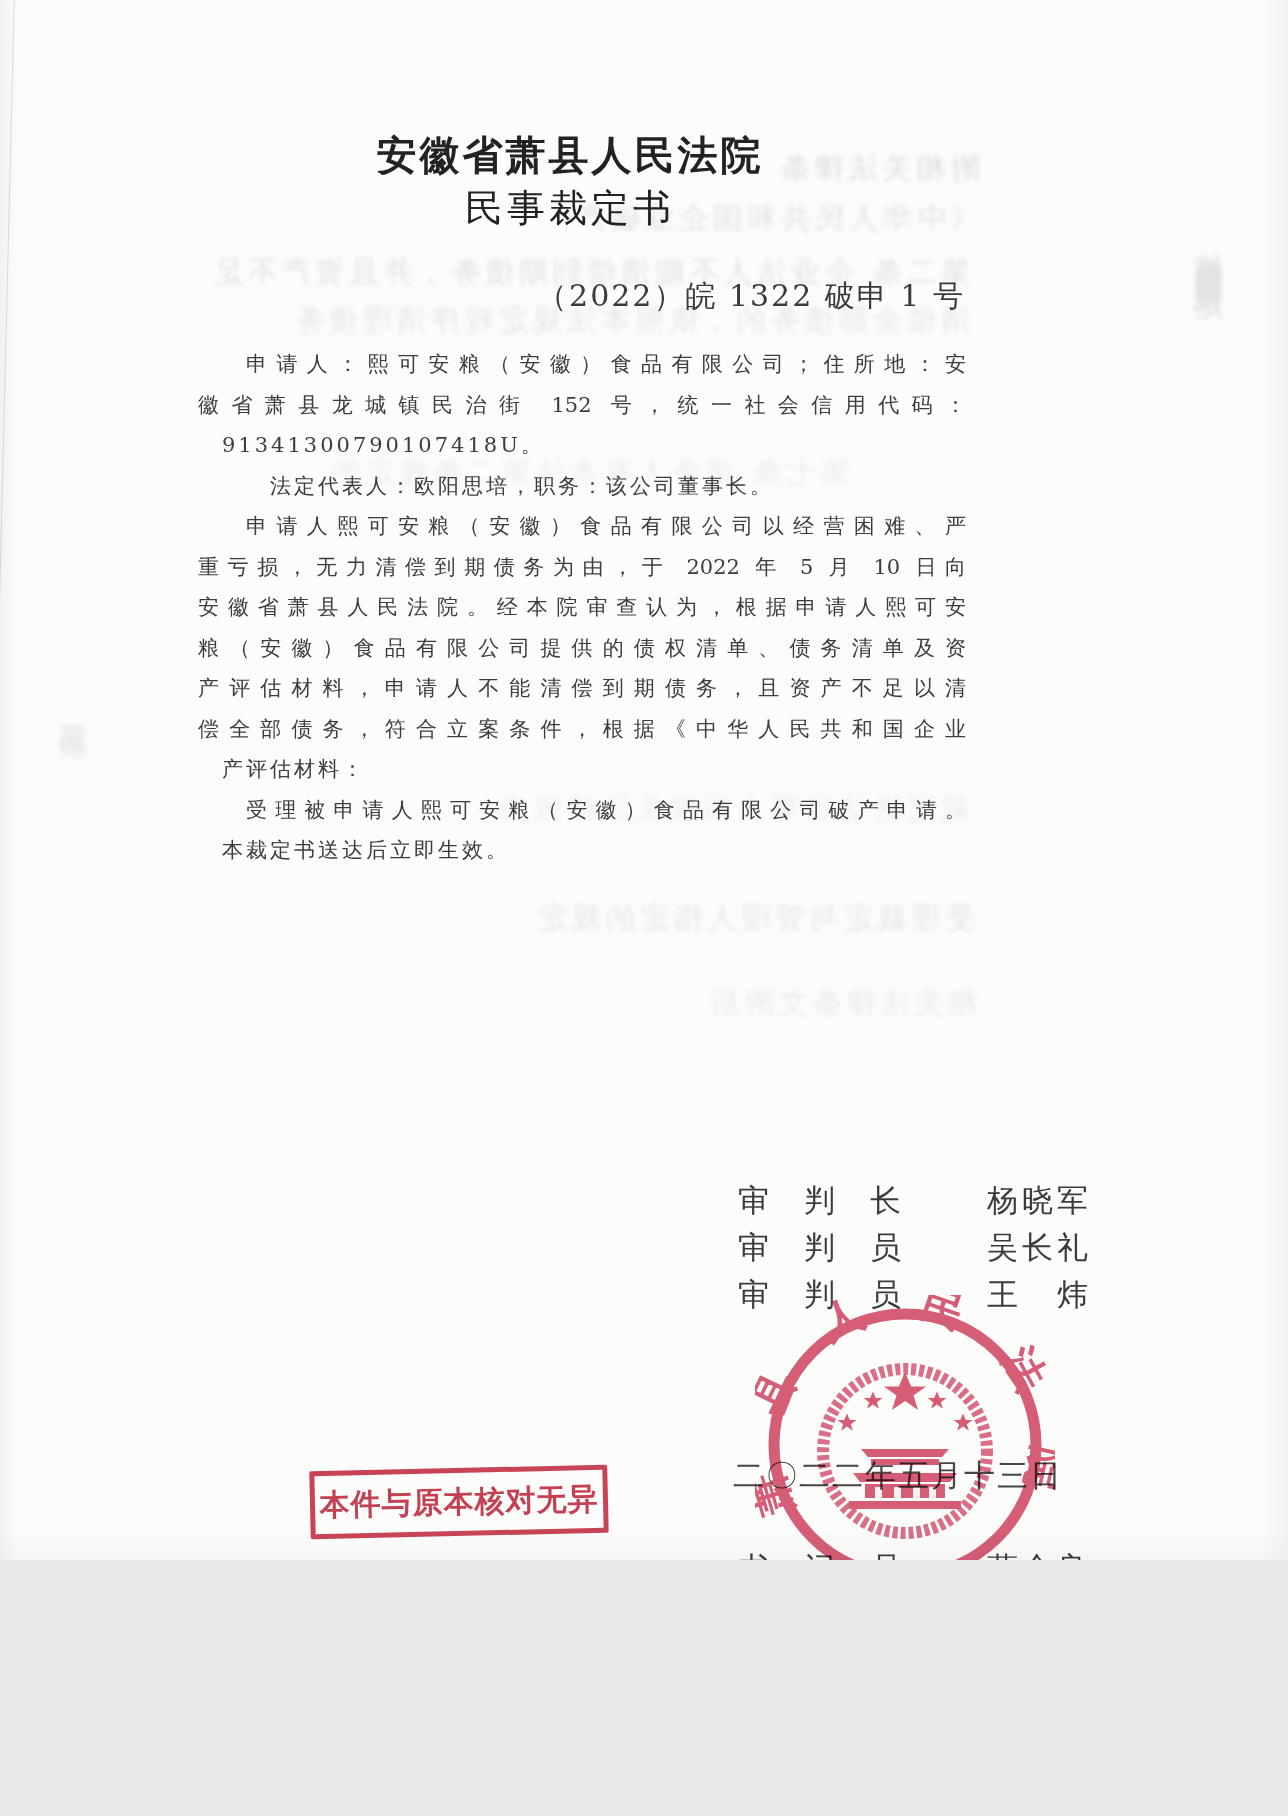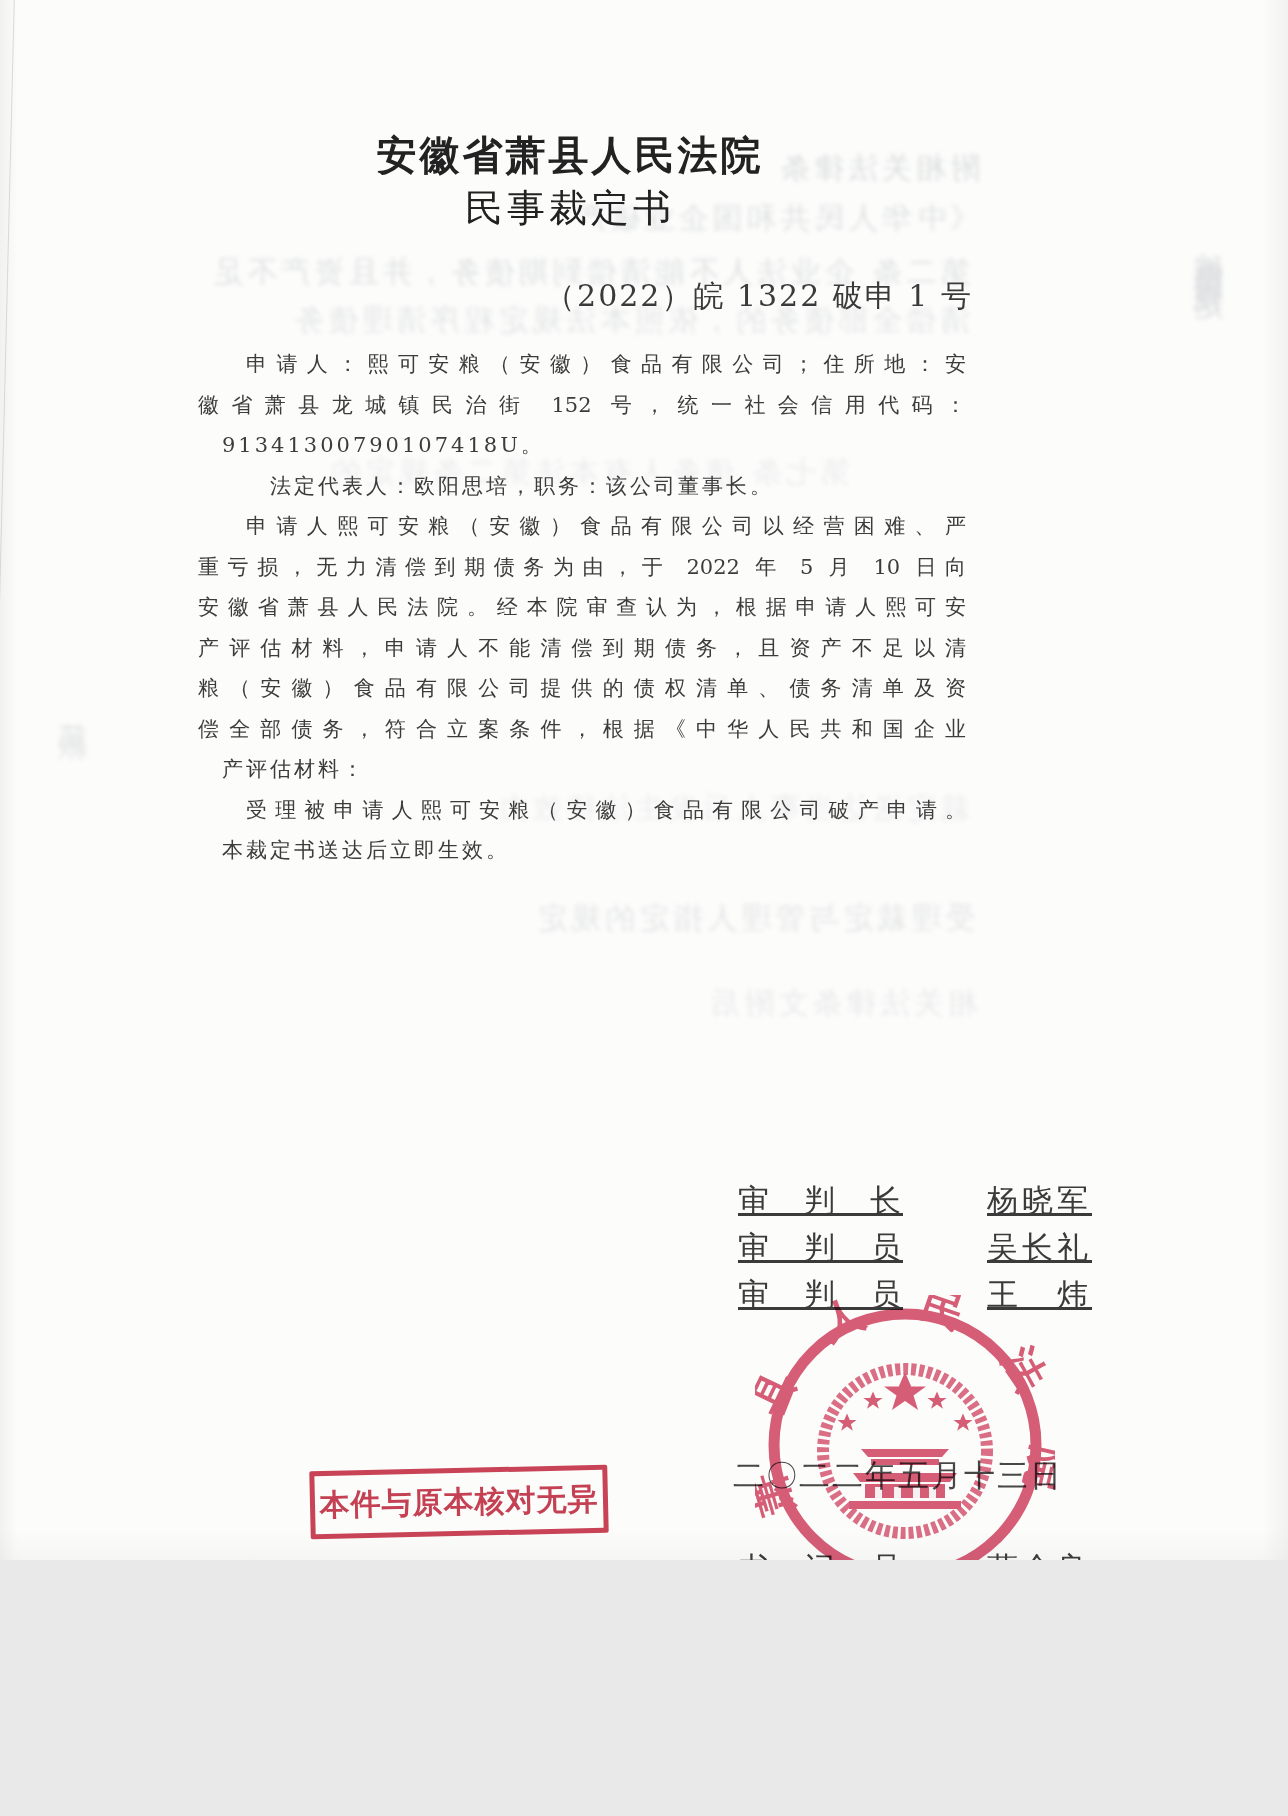--- a/index.html
+++ b/index.html
@@ -14,29 +14,29 @@
     font-family:"DejaVu Serif","Liberation Serif",serif;
     color:#3b3b3b;
   }
   
   .crease{position:absolute;left:14px;top:-10px;width:1px;height:1330px;background:#bfbfbf;opacity:.55;transform:rotate(1.4deg);transform-origin:top left;}
   
   .title-block{position:absolute;top:128px;left:0;width:1140px;text-align:center;color:#222;}
   .title-line1{font-size:40px;font-weight:700;letter-spacing:3px;line-height:54px;}
   .title-line2{font-size:38px;font-weight:400;letter-spacing:4px;line-height:52px;}
   
-  .case-no{position:absolute;top:276px;left:8px;width:965px;text-align:right;font-size:30px;letter-spacing:2px;color:#3a3a3a;}
+  .case-no{position:absolute;top:276px;left:0;width:965px;text-align:right;font-size:30px;letter-spacing:2px;color:#3a3a3a;}
   
   .body-block{position:absolute;top:344px;left:198px;width:768px;}
   .bline{height:40.5px;line-height:40.5px;font-size:21px;color:#3c3c3c;word-break:break-all;white-space:nowrap;}
   .jl{text-align:justify;text-align-last:justify;white-space:normal;height:40.5px;overflow:hidden;}
   .nl{letter-spacing:3px;margin-left:24px;}
   .indent{padding-left:48px;}
   
-  .sig-row{position:absolute;left:738px;display:flex;align-items:flex-start;font-size:31px;color:#3b3b3b;text-decoration:underline;}
+  .sig-row{position:absolute;left:738px;display:flex;align-items:flex-start;font-size:31px;color:#3b3b3b;}
   .sig-role{letter-spacing:2px;}
   .sig-gap{display:inline-block;width:84px;}
   .sig-name{letter-spacing:4px;}
   .row1{top:1180px;} .row2{top:1227px;} .row3{top:1274px;}
   .date-line{position:absolute;left:733px;top:1455px;font-size:31px;letter-spacing:2px;color:#474747;z-index:1;}
   .clerk-row{top:1548px;z-index:1;}
   
   .seal{position:absolute;left:755px;top:1295px;width:300px;height:300px;z-index:2;mix-blend-mode:multiply;opacity:.93;}
   
   .stamp{
@@ -87,22 +87,22 @@
   <div class="case-no">（2022）皖 1322 破申 1 号</div>
 
   <div class="body-block">
     <div class="bline jl indent">申请人：熙可安粮（安徽）食品有限公司；住所地：安</div>
     <div class="bline jl">徽省萧县龙城镇民治街 152 号，统一社会信用代码：</div>
     <div class="bline nl">91341300790107418U。</div>
     <div class="bline nl indent">法定代表人：欧阳思培，职务：该公司董事长。</div>
     <div class="bline jl indent">申请人熙可安粮（安徽）食品有限公司以经营困难、严</div>
     <div class="bline jl">重亏损，无力清偿到期债务为由，于 2022 年 5 月 10 日向</div>
     <div class="bline jl">安徽省萧县人民法院。经本院审查认为，根据申请人熙可安</div>
+    <div class="bline jl">粮（安徽）食品有限公司提供的债权清单、债务清单及资</div>
     <div class="bline jl">产评估材料，申请人不能清偿到期债务，且资产不足以清</div>
-    <div class="bline jl">粮（安徽）食品有限公司提供的债权清单、债务清单及资</div>
     <div class="bline jl">偿全部债务，符合立案条件，根据《中华人民共和国企业</div>
     <div class="bline nl">产评估材料：</div>
     <div class="bline jl indent">受理被申请人熙可安粮（安徽）食品有限公司破产申请。</div>
     <div class="bline nl">本裁定书送达后立即生效。</div>
   </div>
 
   <div class="sig-row row1">
     <span class="sig-role">审　判　长</span>
     <span class="sig-gap"></span>
     <span class="sig-name">杨晓军</span>

